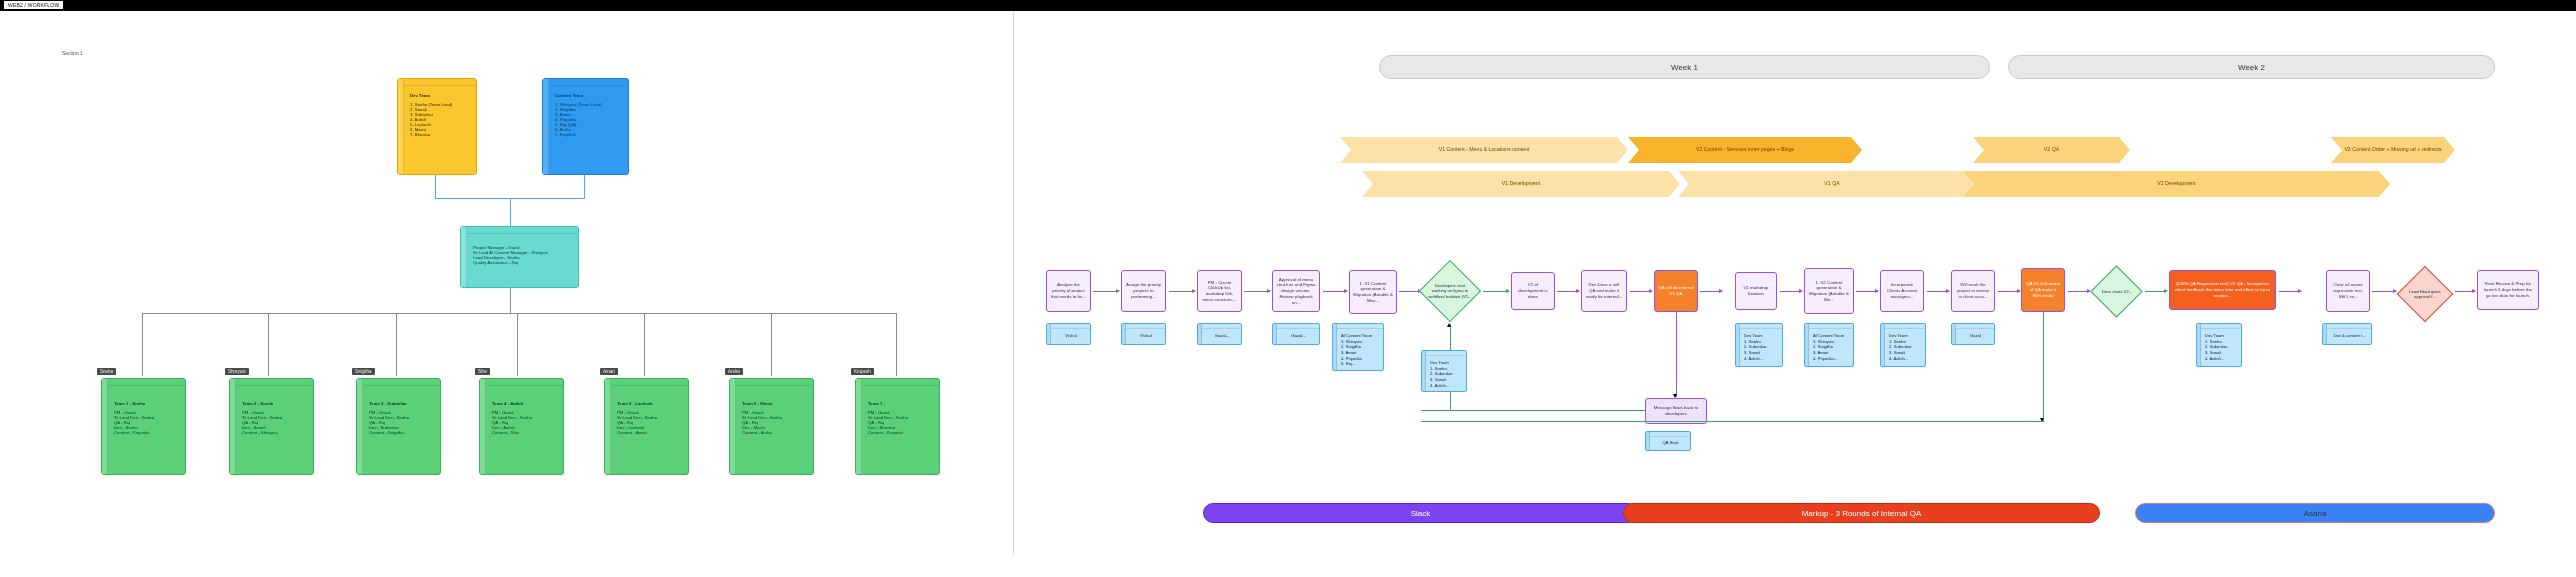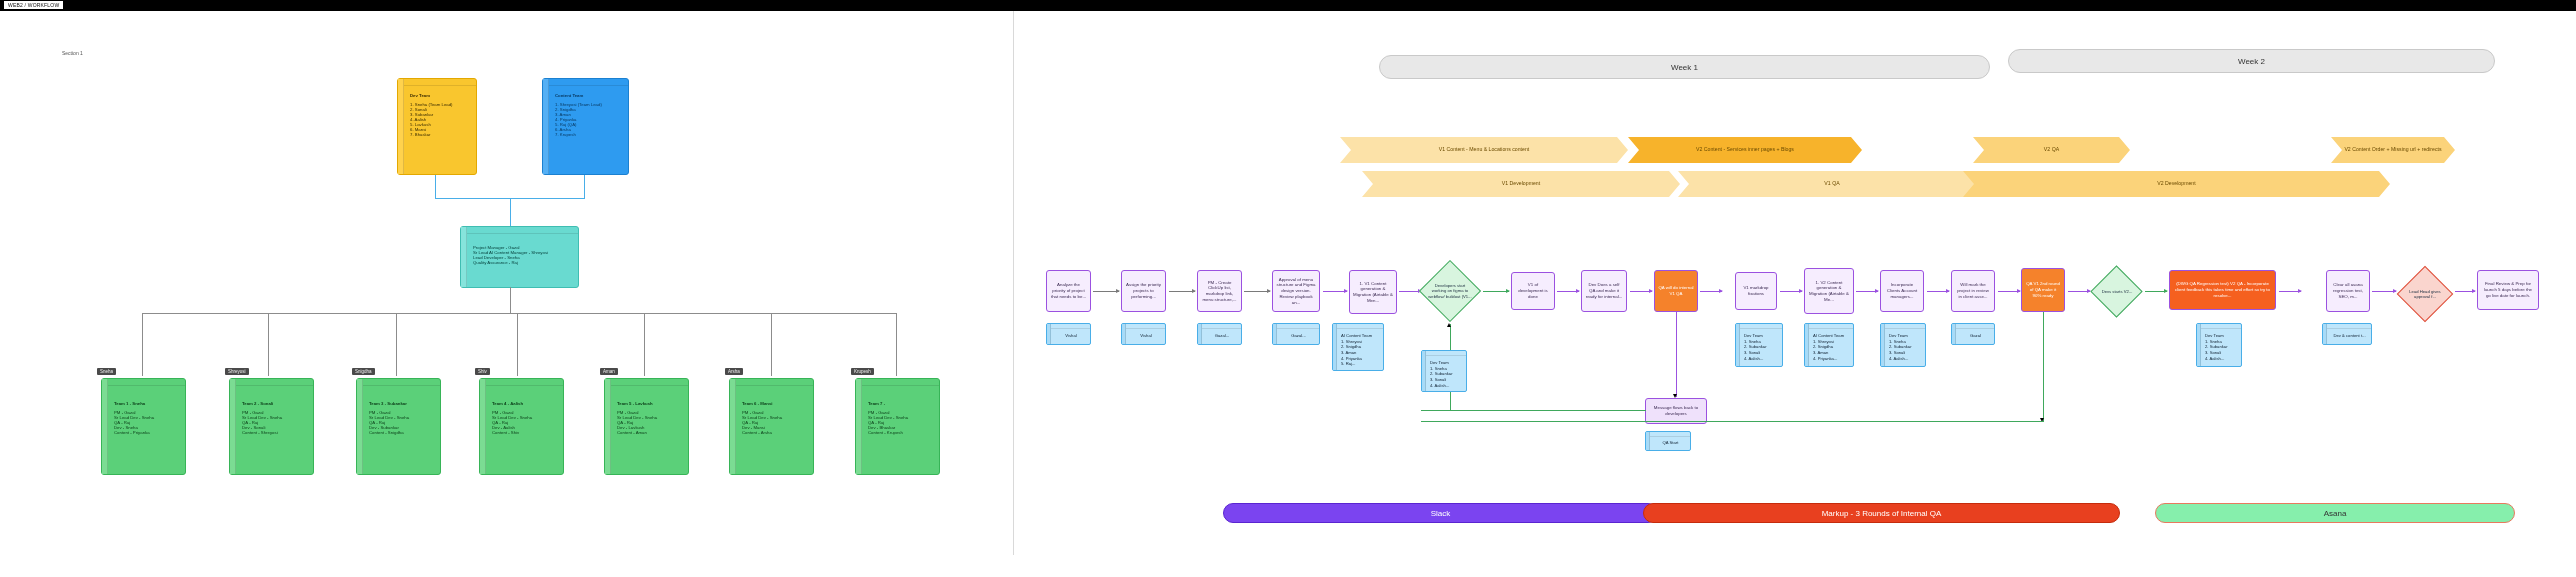--- a/index.html
+++ b/index.html
@@ -93,24 +93,24 @@
   .vline::after { content:""; position:absolute; left:-2.6px; bottom:-1px;
      border-top:4px solid currentColor; border-left:2.6px solid transparent; border-right:2.6px solid transparent; }
   .vline.up::after { content:""; position:absolute; left:-2.6px; top:-1px; bottom:auto;
      border-bottom:4px solid currentColor; border-top:none;
      border-left:2.6px solid transparent; border-right:2.6px solid transparent; }
   .plain { position:absolute; }
   .plain.green { background:#3FA85C; }
 
   
   .pill { position:absolute; height:20px; border-radius:10px; display:flex;
-     align-items:center; justify-content:center; font-size:8px;margin-left:20px; }
+     align-items:center; justify-content:center; font-size:8px; }
   .pill.slack { background:#7B44F0; border:1px solid #5A25D0; color:#fff; }
   .pill.markup{ background:#E8401F; border:1px solid #C52B0C; color:#fff; }
-  .pill.asana { background:#86efac; border:1px solid #E8795E; color:#333; }
+  .pill.asana { background:#3b82f6; border:1px solid #E8795E; color:#333; }
 </style>
 </head>
 <body>
 
 <div id="app">
 
   <div class="topbar">
     <span class="tb-label">WEB2 / WORKFLOW</span>
   </div>
 
@@ -270,21 +270,21 @@
       <span class="ln">Sr Lead Dev - Sneha</span>
       <span class="ln">QA - Raj</span>
       <span class="ln">Dev - Bhaskar</span>
       <span class="ln">Content - Krupesh</span>
     </div>
   </div>
 
   <div class="weekbar" style="left:1379px; top:55px; width:611px;">
     <span>Week 1</span>
   </div>
-  <div class="weekbar" style="left:2008px; top:49px; width:487px;">
+  <div class="weekbar" style="left:2008px; top:55px; width:487px;">
     <span>Week 2</span>
   </div>
 
   <div class="chev pale" style="left:1340px; top:137px; width:288px;">
     <span>V1 Content - Menu &amp; Locations content</span>
     </div>
   <div class="chev deep" style="left:1628px; top:137px; width:234px;">
     <span>V2 Content - Services inner pages + Blogs</span>
     </div>
   <div class="chev mid" style="left:1973px; top:137px; width:157px;">

